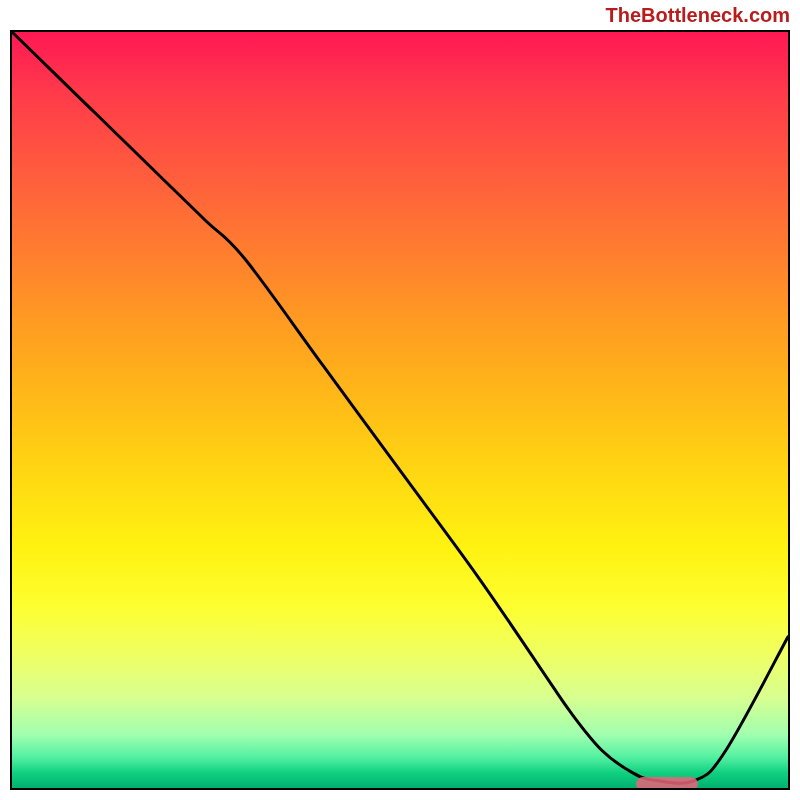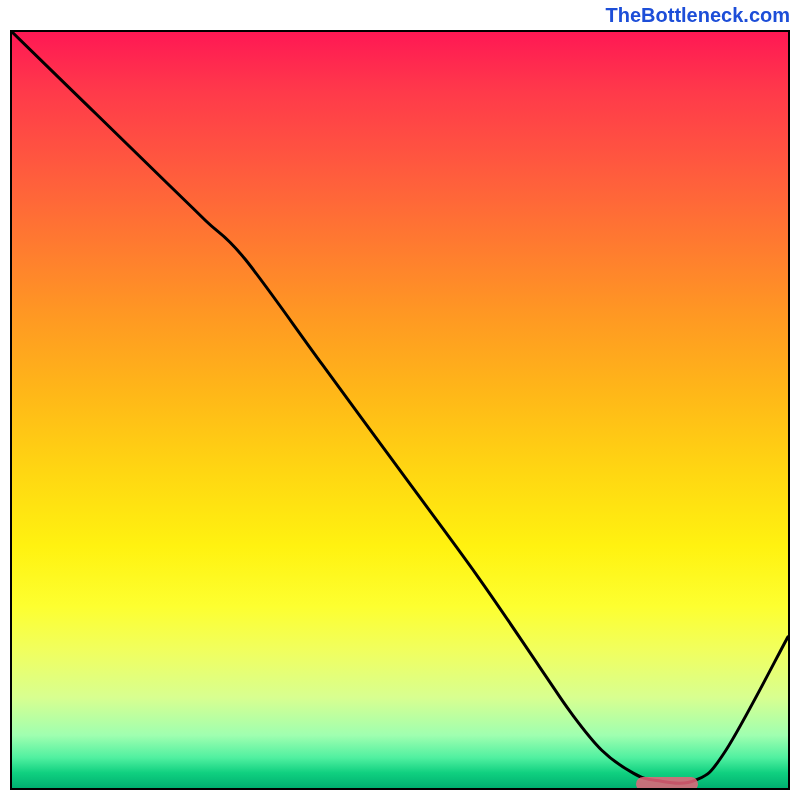--- a/index.html
+++ b/index.html
@@ -10,21 +10,21 @@
     font-family: Arial, sans-serif;
     position: relative;
     overflow: hidden;
   }
   .watermark {
     position: absolute;
     top: 4px;
     right: 10px;
     font-size: 20px;
     font-weight: bold;
-    color: #1d4ed8;
+    color: #b91c1c;
     z-index: 10;
   }
   .plot-area {
     position: absolute;
     left: 10px;
     top: 30px;
     width: 780px;
     height: 760px;
     border: 2px solid #000;
     overflow: hidden;

